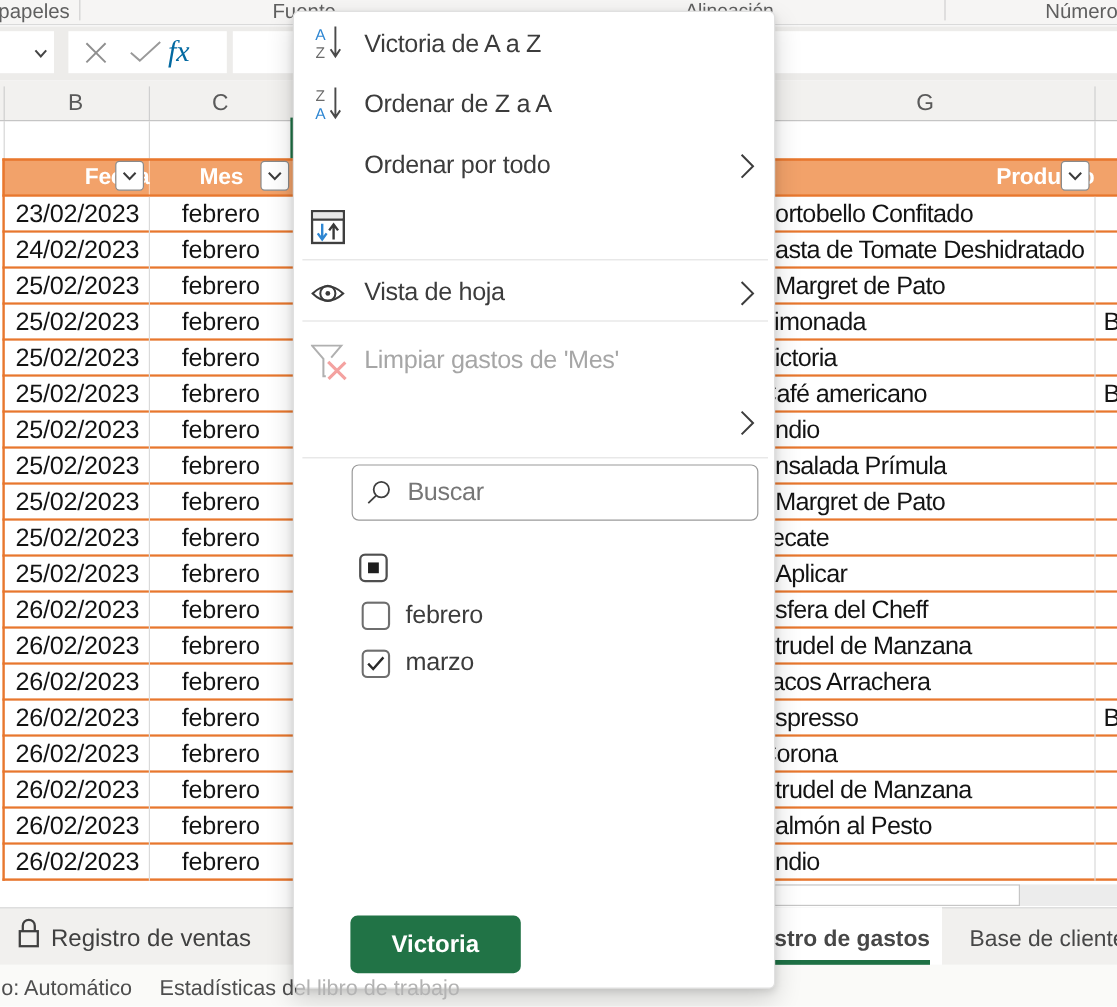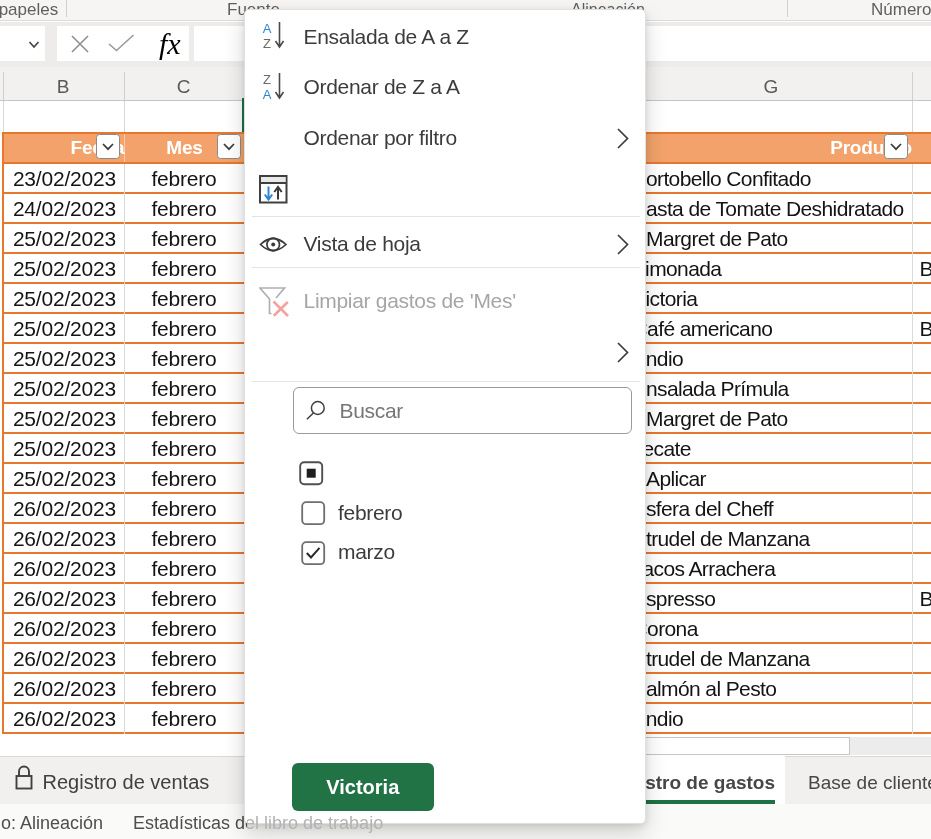--- a/index.html
+++ b/index.html
@@ -64,22 +64,22 @@
   <div class="wbox" style="left:193.5px;width:737.5px"></div>
   <svg class="abs" style="left:28px;top:40px;z-index:2" width="12" height="10" viewBox="0 0 12 10">
     <path d="M1.5 2 L6 7 L10.5 2" fill="none" stroke="#454545" stroke-width="1.7"></path>
     </svg>
   <svg class="abs" style="left:71px;top:35px;z-index:2" width="18" height="18" viewBox="0 0 18 18">
     <path d="M1 1 L17 17 M17 1 L1 17" stroke="#8f8f8f" stroke-width="1.6" fill="none"></path>
     </svg>
   <svg class="abs" style="left:108px;top:34px;z-index:2" width="27" height="18" viewBox="0 0 27 18">
     <path d="M1 10 L8.5 16.5 L25.5 1" stroke="#9a9a9a" stroke-width="1.6" fill="none"></path>
     </svg>
-  <div class="abs" style="left:159px;top:29px;width:30px;height:30px;z-index:2;
-    font-family:'Liberation Serif',serif;font-style:italic;font-size:30px;line-height:30px;color:#000000"><i>f</i>x</div>
+  <div class="abs" style="left:140px;top:29px;width:30px;height:30px;z-index:2;
+    font-family:'Liberation Serif',serif;font-style:italic;font-size:25px;line-height:30px;color:#0369a1"><i>f</i>x</div>
 
   <div class="abs" id="colstrip"></div>
   <div class="collet" style="left:33px;width:60px">B</div>
   <div class="collet" style="left:153.5px;width:60px">C</div>
   <div class="collet" style="left:741px;width:60px">G</div>
   <div class="coltick" style="left:2.5px"></div>
   <div class="coltick" style="left:124px"></div>
   <div class="coltick" style="left:912px"></div>
 
   <div class="gline" style="left:2.5px;top:100.5px;height:31px"></div>
@@ -194,27 +194,27 @@
   <div class="abs" id="activetab"></div>
   <div class="abs" id="tabuline"></div>
   <svg class="abs" style="left:13px;top:763px;z-index:8" width="22" height="28" viewBox="0 0 22 28">
     <path d="M6 13 V8.5 a5 5 0 0 1 10 0 V13" fill="none" stroke="#404040" stroke-width="1.9"></path>
     <rect x="3.5" y="13" width="15" height="12.5" fill="none" stroke="#404040" stroke-width="1.9"></rect>
     </svg>
   <div class="tabtext" style="left:42.5px;color:#404040;font-size:20px">Registro de ventas</div>
   <div class="tabtext" id="gastos" style="left:604px;color:#474747;font-weight:bold">Registro de gastos</div>
   <div class="tabtext" style="left:808px;color:#474747">Base de clientes</div>
   <div class="abs" id="statusbar"></div>
-  <div class="stext" style="left:1px">o: Alineación</div>
+  <div class="stext" style="left:1px">o: Automático</div>
   <div class="stext" style="left:133px;width:113.5px;overflow:hidden">Estadísticas del libro de trabajo</div>
 
   <div class="abs" id="menu"></div>
-  <div class="mitem" style="top:23.5px">Ensalada de A a Z</div>
+  <div class="mitem" style="top:23.5px">Victoria de A a Z</div>
   <div class="mitem" style="top:74px">Ordenar de Z a A</div>
-  <div class="mitem" style="top:125px">Ordenar por filtro</div>
+  <div class="mitem" style="top:125px">Ordenar por todo</div>
   <div class="msep" style="top:215.5px"></div>
   <div class="mitem" style="top:231px">Vista de hoja</div>
   <div class="msep" style="top:267px"></div>
   <div class="mitem" style="top:288px;color:#a6a6a6">Limpiar gastos de 'Mes'</div>
   <div class="msep" style="top:381px"></div>
 
   <svg class="micon" style="left:258px;top:20px" width="30" height="32" viewBox="0 0 30 32">
     <text x="9" y="13" font-size="13" fill="#2e86d2" text-anchor="middle" font-family="Liberation Sans">A</text>
     <text x="9" y="28" font-size="13" fill="#6b6b6b" text-anchor="middle" font-family="Liberation Sans">Z</text>
     <path d="M21.5 2 V26 M17.5 21 L21.5 27 L25.5 21" fill="none" stroke="#4a4a4a" stroke-width="1.6"></path>

